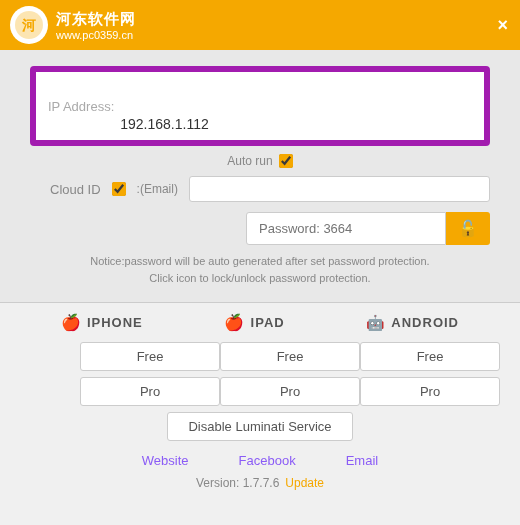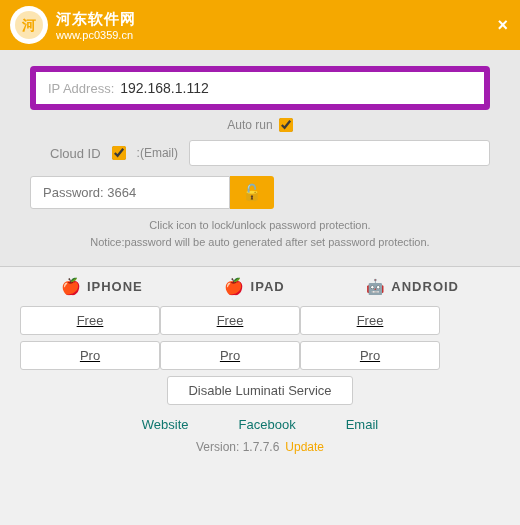--- a/index.html
+++ b/index.html
@@ -84,20 +84,21 @@
       margin-right: 6px;
       white-space: nowrap;
     }
     .ip-input {
       border: none;
       outline: none;
       font-size: 14px;
       color: #333;
       flex: 1;
       background: transparent;
+      margin-top: 36px;
     }
 
     
     .auto-run-row {
       display: flex;
       justify-content: center;
       align-items: center;
       margin-bottom: 8px;
       gap: 6px;
     }
@@ -139,21 +140,21 @@
       font-size: 12px;
       flex: 1;
       outline: none;
     }
 
     
     .password-row {
       display: flex;
       align-items: center;
       margin-bottom: 8px;
-      justify-content: flex-start;
+      justify-content: flex-end;
       gap: 0;
     }
     .password-input {
       border: 1px solid #ccc;
       border-radius: 3px 0 0 3px;
       padding: 8px 12px;
       font-size: 13px;
       color: #aaa;
       width: 200px;
       outline: none;
@@ -215,23 +216,22 @@
       color: #888;
     }
     .android-icon {
       font-size: 15px;
       color: #7ab648;
     }
 
     
     .btn-row {
       display: flex;
-      justify-content: flex-start;
+      justify-content: flex-end;
       margin-bottom: 6px;
-      text-decoration: underline;
     }
     .app-btn {
       border: 1px solid #ccc;
       background: white;
       border-radius: 3px;
       padding: 6px 0;
       width: 140px;
       text-align: center;
       font-size: 13px;
       color: #555;
@@ -255,21 +255,21 @@
     }
 
     
     .footer-links {
       display: flex;
       justify-content: center;
       gap: 50px;
       margin-bottom: 8px;
     }
     .footer-link {
-      color: #0f766e;
+      color: #8b5cf6;
       font-size: 13px;
       cursor: pointer;
       text-decoration: none;
     }
 
     
     .version-row {
       display: flex;
       justify-content: center;
       align-items: center;
@@ -322,22 +322,22 @@
   </div>
 
   <div class="password-row">
     <input class="password-input" type="text" placeholder="Password: 3664" style="">
     <button class="lock-btn">
       <span>🔓</span>
     </button>
   </div>
 
   <div class="notice-text">
+    <div>Notice:password will be auto generated after set password protection.</div>
     <div>Click icon to lock/unlock password protection.</div>
-    <div>Notice:password will be auto generated after set password protection.</div>
   </div>
 </div>
 
 <div class="divider"></div>
 
 <div class="platform-section">
 
   <div class="platform-row">
     <div class="platform-item">
       <span class="apple-icon">🍎</span>

